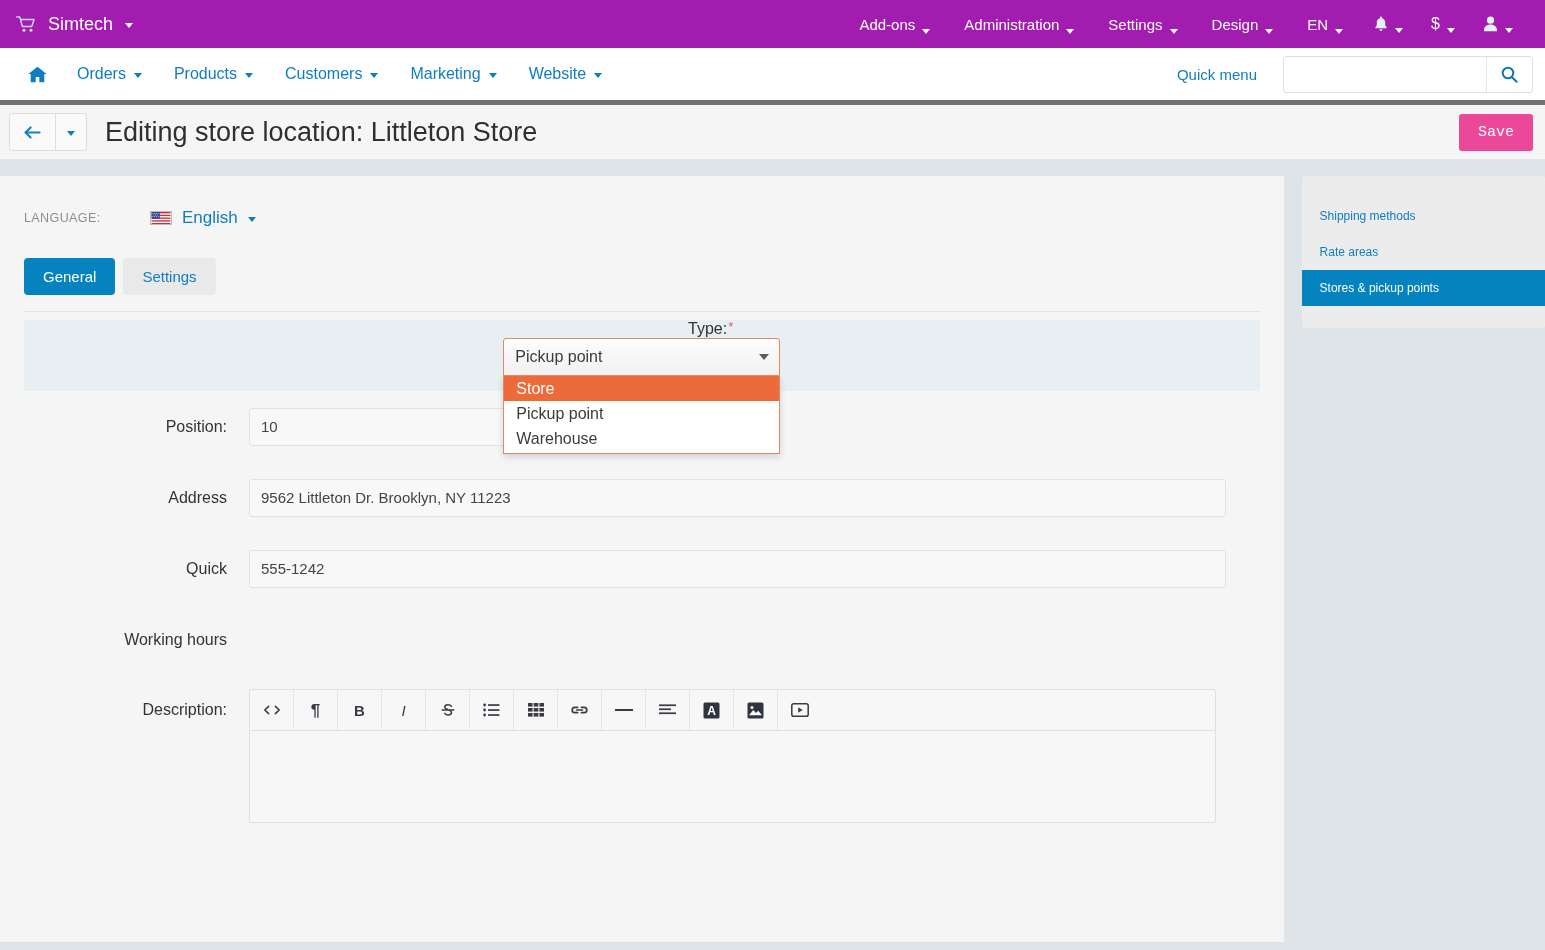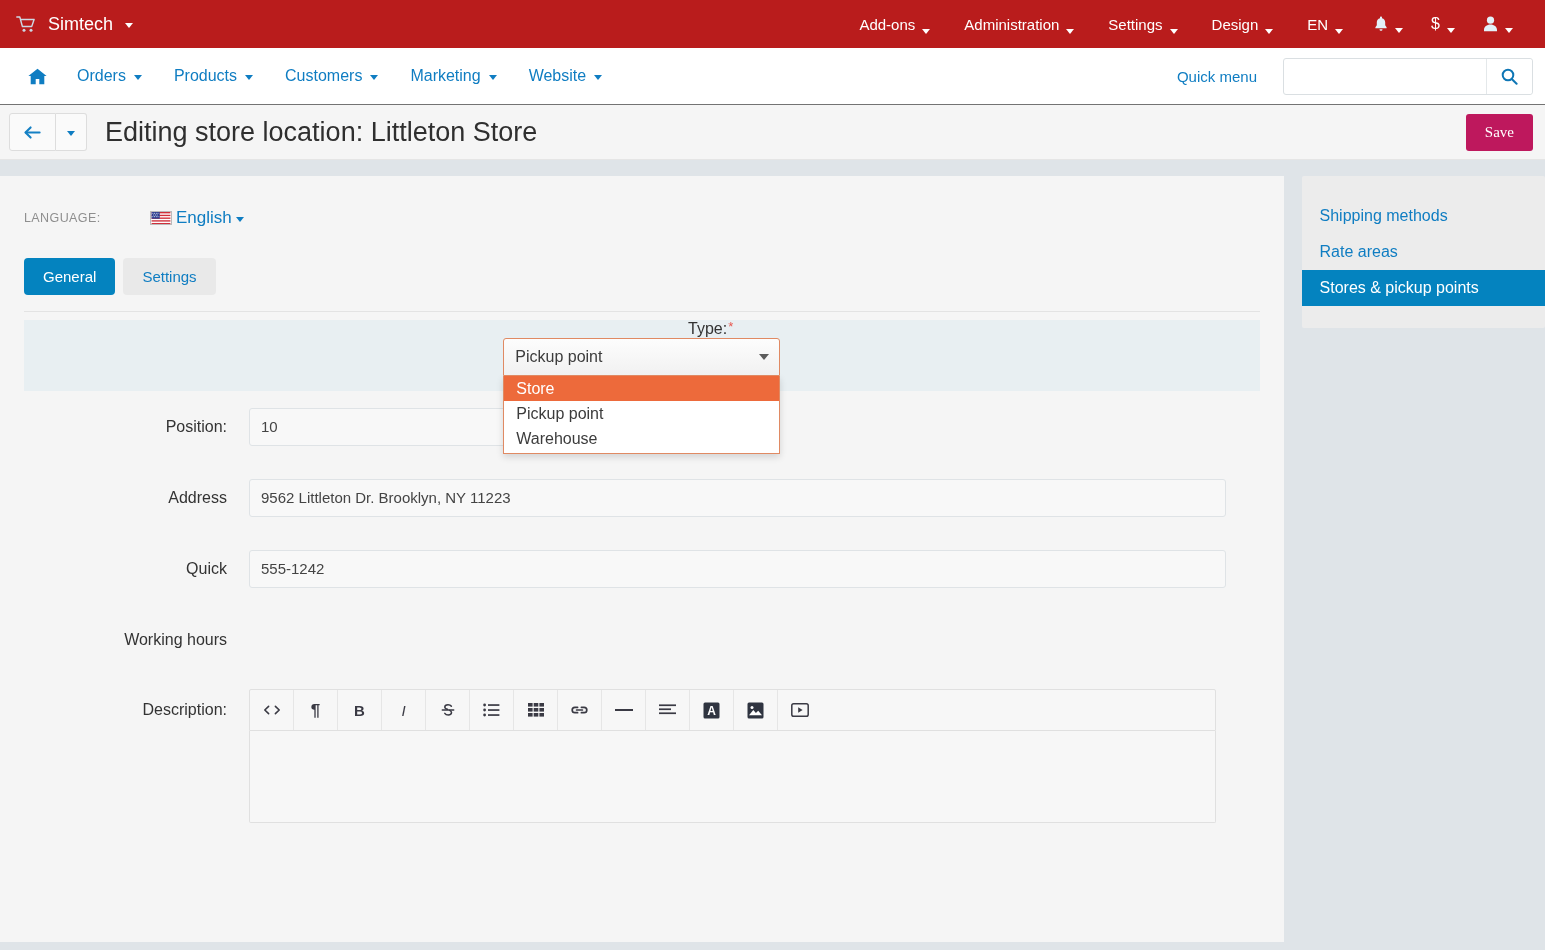--- a/index.html
+++ b/index.html
@@ -7,21 +7,21 @@
     margin: 0; padding: 0;
     width: 1545px; height: 950px;
     overflow: hidden;
     font-family: "Liberation Sans", sans-serif;
     background: #dfe4e8;
   }
 
   
   .topbar {
     height: 48px;
-    background: #b91c1c;
+    background: #a21caf;
     display: flex;
     align-items: center;
     padding: 0 18px 0 16px;
     color: #ffffff;
     font-size: 15px;
   }
   .brand {
     display: flex; align-items: center; gap: 12px;
     color: #ffffff; font-size: 18px; cursor: pointer;
   }
@@ -46,21 +46,21 @@
   }
   .topnav-icon { padding: 0 14px; }
   .bell-ico { width: 14px; height: 16px; display: block; }
   .dollar-ico { font-size: 16px; line-height: 1; }
   .user-ico { width: 15px; height: 16px; display: block; }
 
   
   .subbar {
     height: 57px;
     background: #ffffff;
-    border-bottom: 1px solid #737373;
+    border-bottom: 5px solid #737373;
     display: flex;
     align-items: center;
     padding: 0 12px 0 14px;
   }
   .home-btn {
     padding: 0 14px; display: flex; align-items: center; cursor: pointer;
   }
   .home-ico { width: 19px; height: 17px; display: block; }
   .subnav-item {
     color: #0f7dc2; font-size: 16px;
@@ -113,24 +113,24 @@
     border: 1px solid #dddddd; border-left: 0; border-radius: 0 3px 3px 0;
     display: flex; align-items: center; justify-content: center;
     cursor: pointer; color: #0f7dc2;
   }
   .page-title {
     font-size: 27px; color: #2f2f2f; margin-left: 18px;
     font-weight: normal; white-space: nowrap;
   }
   .titlebar-spacer { flex: 1 1 auto; }
   .save-btn {
-    background: #be185d; color: #fff;
+    background: #ec4899; color: #fff;
     border: 0; border-radius: 3px;
     font-size: 15px; padding: 10px 19px;
-    cursor: pointer; font-family: Liberation Serif, serif;
+    cursor: pointer; font-family: Liberation Mono, monospace;
   }
 
   
   .page {
     display: flex;
     align-items: flex-start;
     padding: 16px 0 0 0;
     height: calc(950px - 48px - 57px - 55px);
     background: #dfe4e8;
   }
@@ -145,21 +145,21 @@
   
   .lang-row {
     display: flex; align-items: center;
     padding: 6px 0 0 0;
     margin-bottom: 30px;
   }
   .lang-label {
     font-size: 12.5px; color: #8e8e8e; letter-spacing: .4px;
     text-transform: uppercase; width: 126px;
   }
-  .lang-pick { display: flex; align-items: center; gap: 4px; cursor: pointer; }
+  .lang-pick { display: flex; align-items: center; gap: 10px; cursor: pointer; }
   .flag {
     width: 22px; height: 14px; display: block; border: 1px solid #bbb;
   }
   .lang-name { color: #0f7dc2; font-size: 17px; }
 
   
   .tabs { display: flex; gap: 8px; }
   .tab {
     padding: 10px 19px; border-radius: 4px;
     font-size: 15px; cursor: pointer;
@@ -249,21 +249,21 @@
 
   
   .side-gap { width: 18px; flex: 0 0 18px; }
   .sidecard {
     background: #ececec;
     width: 279px;
     padding: 22px 0 22px 0;
     border-radius: 2px;
   }
   .side-item {
-    padding: 8px 18px; font-size: 16px; color: #0f7dc2;
+    padding: 8px 18px; font-size: 12px; color: #0f7dc2;
     cursor: pointer; line-height: 20px; white-space: nowrap;
   }
   .side-item.active { background: #0483bf; color: #ffffff; }
 </style>
 </head>
 <body>
 
 <div class="topbar">
   <div class="brand">
     <span>

